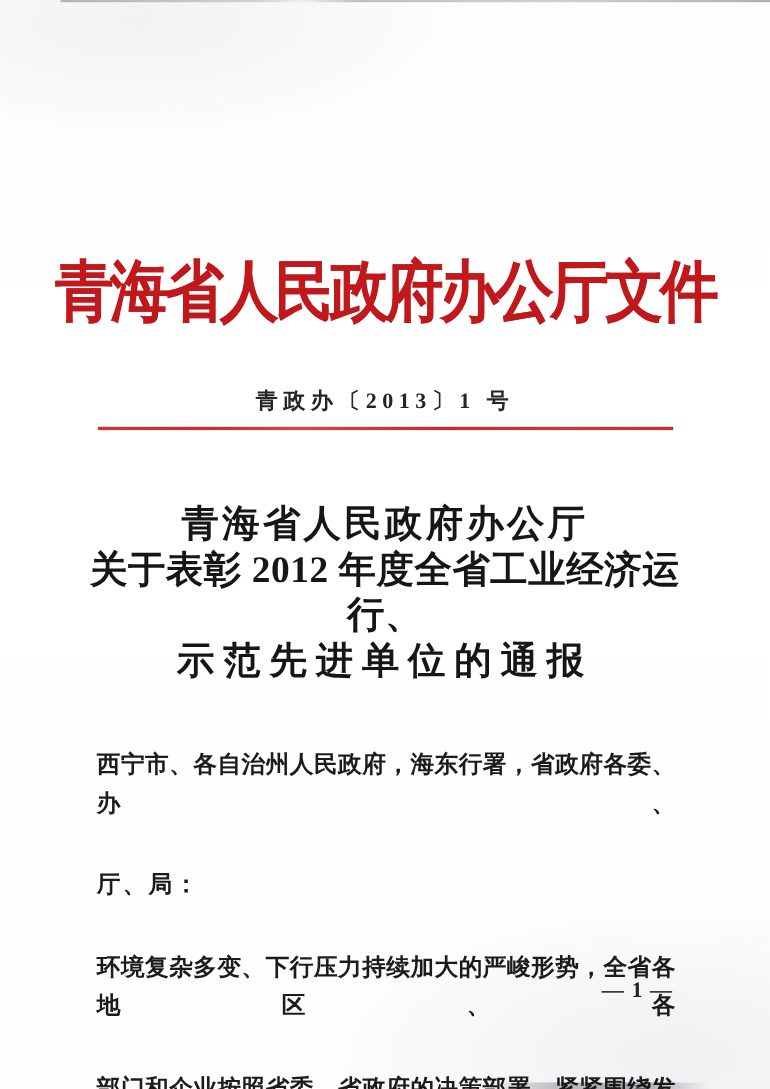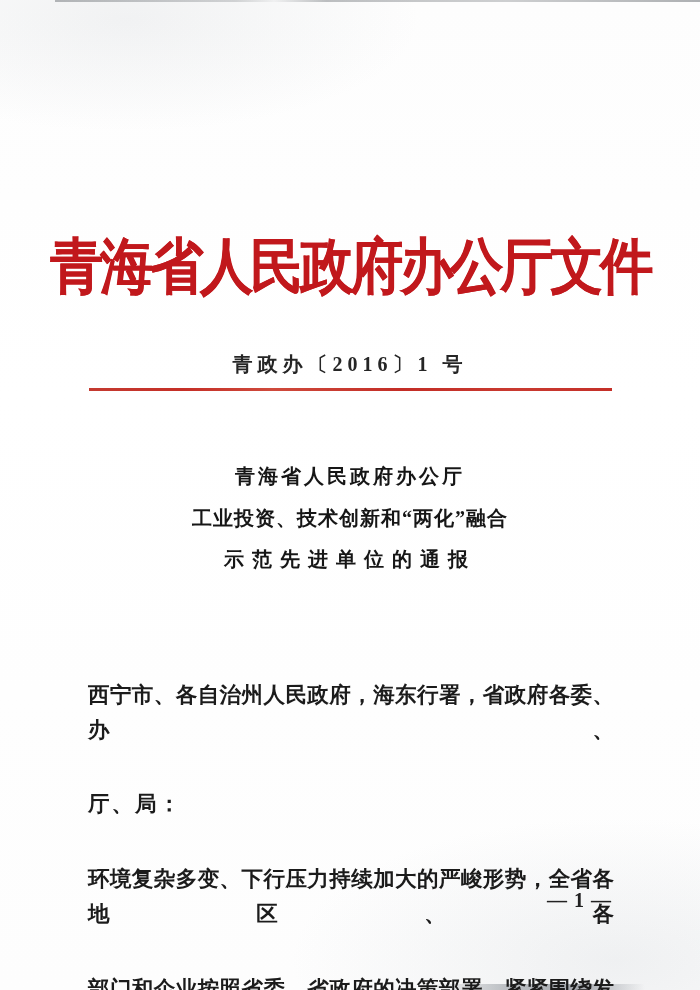--- a/index.html
+++ b/index.html
@@ -76,21 +76,21 @@
       #c43a30 0%, #c52f27 18%, #cf4a3c 35%, #c32d26 60%, #c93a30 82%, #c42f28 100%);
   }
 
   
   .doc-title {
     position: absolute;
     top: 456px; left: 50px;
     width: 600px;
     text-align: center;
     font-weight: bold;
-    font-size: 20px;
+    font-size: 34px;
     line-height: 41.5px;
     color: #161616;
   }
   .doc-title .t-line-0 { letter-spacing: 3px; }
   .doc-title .t-line-1 { letter-spacing: 0.5px; }
   .doc-title .t-line-2 { letter-spacing: 1px; }
   .doc-title .t-line-3 { letter-spacing: 8px; }
 
   
   .doc-body {
@@ -129,27 +129,27 @@
 </head>
 <body>
 
 <div class="page">
 
   <div class="artifact-topline"></div>
   <div class="artifact-bottom-sliver"></div>
 
   <div class="banner" style="color: rgb(193, 24, 28);">青海省人民政府办公厅文件</div>
 
-  <div class="doc-number">青政办〔2016〕1 号</div>
+  <div class="doc-number">青政办〔2013〕1 号</div>
 
   <div class="red-divider"></div>
 
   <div class="doc-title">
     <div class="t-line-0">青海省人民政府办公厅</div>
-    <div class="t-line-2">工业投资、技术创新和“两化”融合</div>
+    <div class="t-line-1">关于表彰 2012 年度全省工业经济运行、</div>
     <div class="t-line-3">示范先进单位的通报</div>
   </div>
 
   <div class="doc-body">
     <div class="body-line">西宁市、各自治州人民政府，海东行署，省政府各委、办、</div>
     <div class="body-line short">厅、局：</div>
     <div class="body-line">环境复杂多变、下行压力持续加大的严峻形势，全省各地区、各</div>
     <div class="body-line">部门和企业按照省委、省政府的决策部署，紧紧围绕发展“主</div>
 
   </div>

